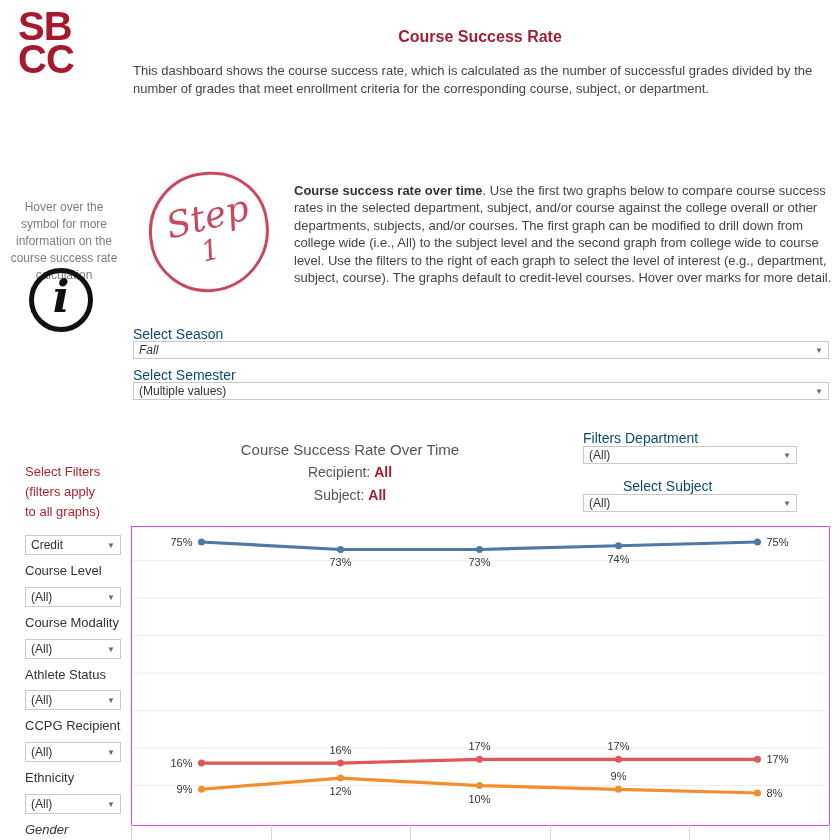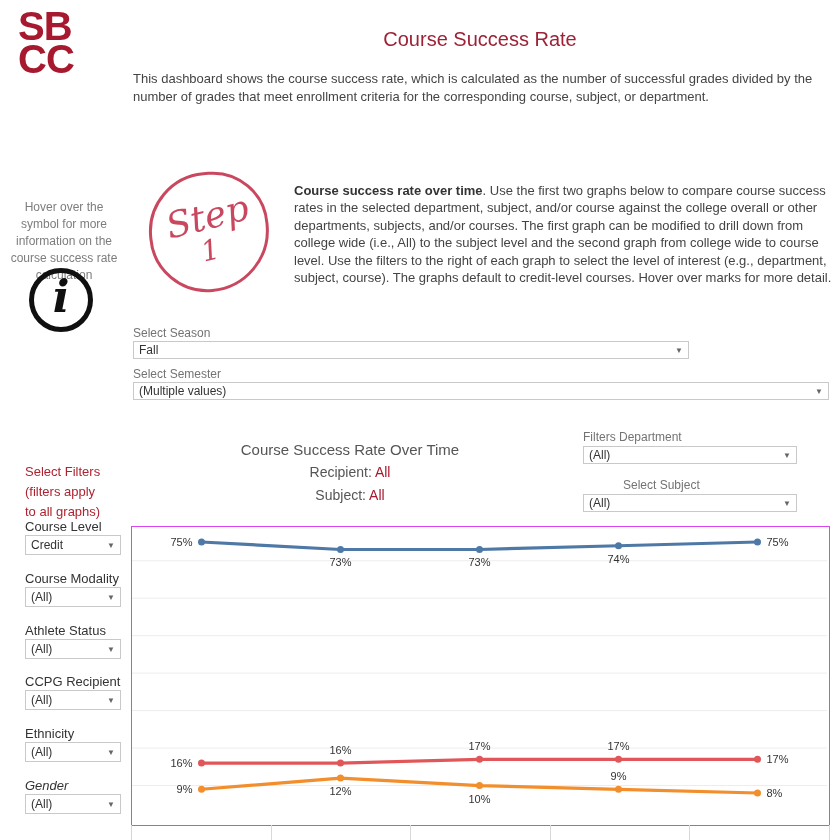--- a/index.html
+++ b/index.html
@@ -9,23 +9,23 @@
     -webkit-font-smoothing:antialiased;
   }
   .abs{position:absolute;}
 
   
   .logo{left:18px;top:10px;color:#A6192E;font-weight:bold;
         font-size:40px;line-height:33px;letter-spacing:-1px;}
 
   
   .page-title{left:130px;top:28px;width:700px;text-align:center;
-              font-size:20px;color:#9D2235;}
+              font-size:16px;color:#9D2235;font-weight:bold;}
   .description{left:133px;top:62px;width:692px;font-size:13px;
-               line-height:18px;color:#444;margin-top:8px;}
+               line-height:18px;color:#444;}
 
   
   .hover-note{left:5px;top:183px;width:118px;text-align:center;
               font-size:12px;line-height:17px;color:#7d7d7d;margin-top:16px;}
   .info-icon{left:29px;top:268px;width:54px;height:54px;border:5px solid #101010;
              border-radius:50%;display:flex;align-items:center;justify-content:center;}
   .info-icon span{font-family:"DejaVu Serif",serif;font-style:italic;font-weight:bold;
                   font-size:44px;color:#101010;line-height:1;margin-top:-6px;}
 
   
@@ -35,47 +35,47 @@
               align-items:center;justify-content:center;}
   .step-word{font-family:"DejaVu Serif",serif;font-style:italic;font-size:36px;
              color:#C9485F;transform:rotate(-9deg);line-height:1;}
   .step-number{font-family:"DejaVu Serif",serif;font-style:italic;font-size:28px;
                color:#C9485F;transform:rotate(-9deg);line-height:1;margin-top:2px;}
 
   .step-text{left:286px;top:182px;width:548px;font-size:13px;line-height:17.4px;color:#444;margin-left:8px;}
   .step-text b{color:#333;}
 
   
-  .dd-label{font-size:12px;color:#737373;}
+  .dd-label{font-size:14px;color:#0c4a6e;}
   .dd-box{background:#fff;border:1px solid #c9c9c9;display:flex;align-items:center;
           font-size:12px;color:#333;padding:0 5px;box-sizing:border-box;}
   .dd-box .dd-value{flex:1;white-space:nowrap;overflow:hidden;}
   .dd-box .caret{font-size:8px;color:#666;margin-left:4px;}
 
   .season-label{left:133px;top:326px;}
-  .season-box{left:133px;top:341px;width:556px;height:18px;}
+  .season-box{left:133px;top:341px;width:696px;height:18px;font-style:italic;}
   .semester-label{left:133px;top:367px;}
   .semester-box{left:133px;top:382px;width:696px;height:18px;}
 
   
   .chart-header{left:130px;top:438px;width:440px;text-align:center;}
   .chart-title{font-size:15px;color:#555;line-height:23px;}
   .chart-sub{font-size:14px;color:#555;line-height:23px;}
-  .chart-sub .red-val{color:#A6192E;font-weight:normal;}
+  .chart-sub .red-val{color:#A6192E;font-weight:bold;}
 
   
   .dept-label{left:583px;top:430px;}
   .dept-box{left:583px;top:446px;width:214px;height:18px;}
   .subj-label{left:583px;top:478px;margin-left:40px;}
   .subj-box{left:583px;top:494px;width:214px;height:18px;}
 
   
   .sidebar-heading{left:25px;top:462px;width:110px;font-size:13px;line-height:20px;
                    color:#AE2330;white-space:pre-line;}
-  .sb-label{font-size:13px;color:#333;}
+  .sb-label{font-size:13px;color:#333;margin-top:44px;}
   .sb-box{width:96px;height:20px;}
 
   
   .plot{left:131px;top:526px;width:697px;height:298px;border:1px solid #d946ef;background:#fff;}
   .plot svg{display:block;}
   svg text{font-family:"Liberation Sans",sans-serif;}
 
   .axis-strip{left:131px;top:825px;width:697px;height:15px;
               border-left:1px solid #d6d6d6;border-right:1px solid #d6d6d6;}
   .axis-strip .tick{position:absolute;top:0;width:1px;height:15px;background:#d9d9d9;}

